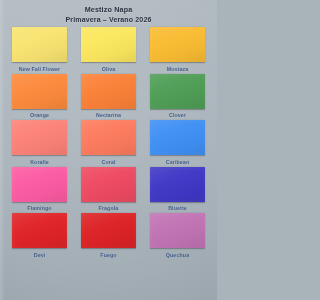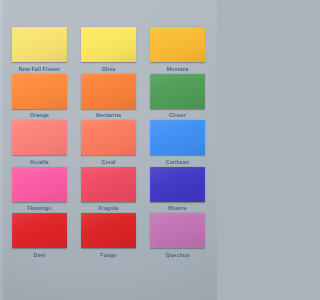--- a/index.html
+++ b/index.html
@@ -107,20 +107,24 @@
     text-align: center;
     white-space: nowrap;
     text-shadow: 0 0.4px 0.5px rgba(255,255,255,0.30);
   }
 </style>
 </head>
 <body>
 
 <div id="board">
 
+  <div id="title-block">
+    <div class="title-line">Mestizo Napa</div>
+    <div class="title-line sub">Primavera – Verano 2026</div>
+  </div>
 
   <div id="grid">
       <div class="cell">
         <div class="swatch" style="background: rgb(248, 228, 113);"></div>
         <div class="swatch-label">New Fall Flower</div>
       </div>
       <div class="cell">
         <div class="swatch" style="background: rgb(251, 231, 94);"></div>
         <div class="swatch-label">Oliva</div>
       </div>

